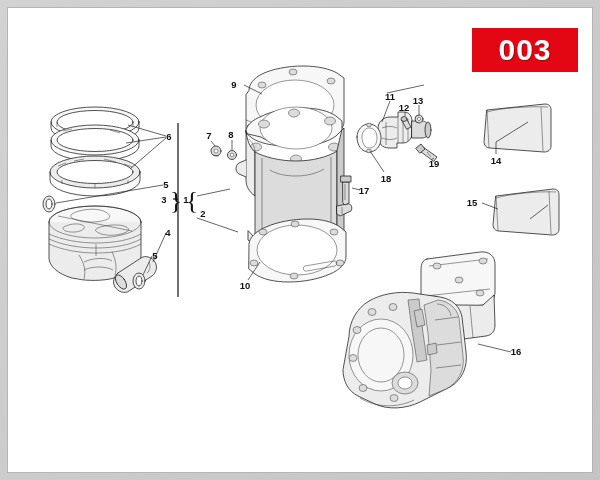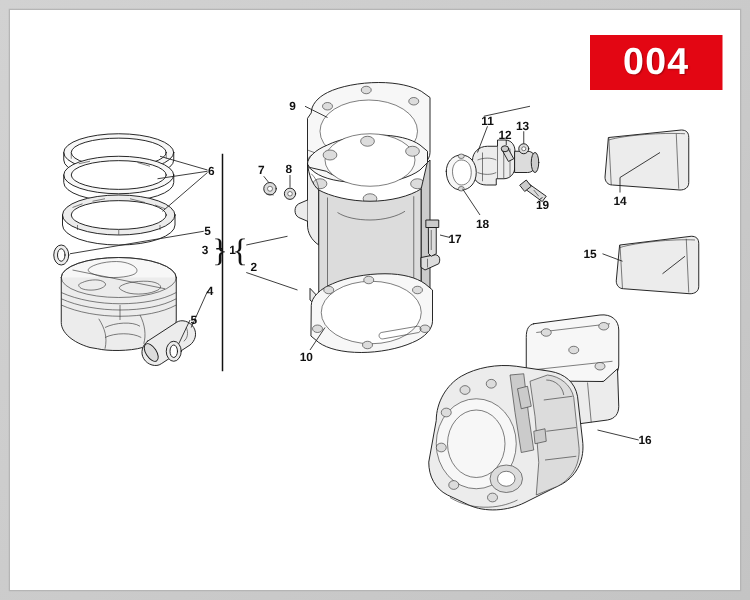--- a/index.html
+++ b/index.html
@@ -473,17 +473,17 @@
       <text class="callout" x="496" y="164" text-anchor="middle">14</text>
       <text class="callout" x="472" y="206" text-anchor="middle">15</text>
       <text class="callout" x="516" y="355" text-anchor="middle">16</text>
       <text class="callout" x="364" y="194" text-anchor="middle">17</text>
       <text class="callout" x="386" y="182" text-anchor="middle">18</text>
       <text class="callout" x="434" y="167" text-anchor="middle">19</text>
 
     </svg>
 
     <div id="section-badge">
-      <span class="badge-text">004</span>
+      <span class="badge-text">003</span>
     </div>
 
   </div>
 </div>
 
 </body></html>

